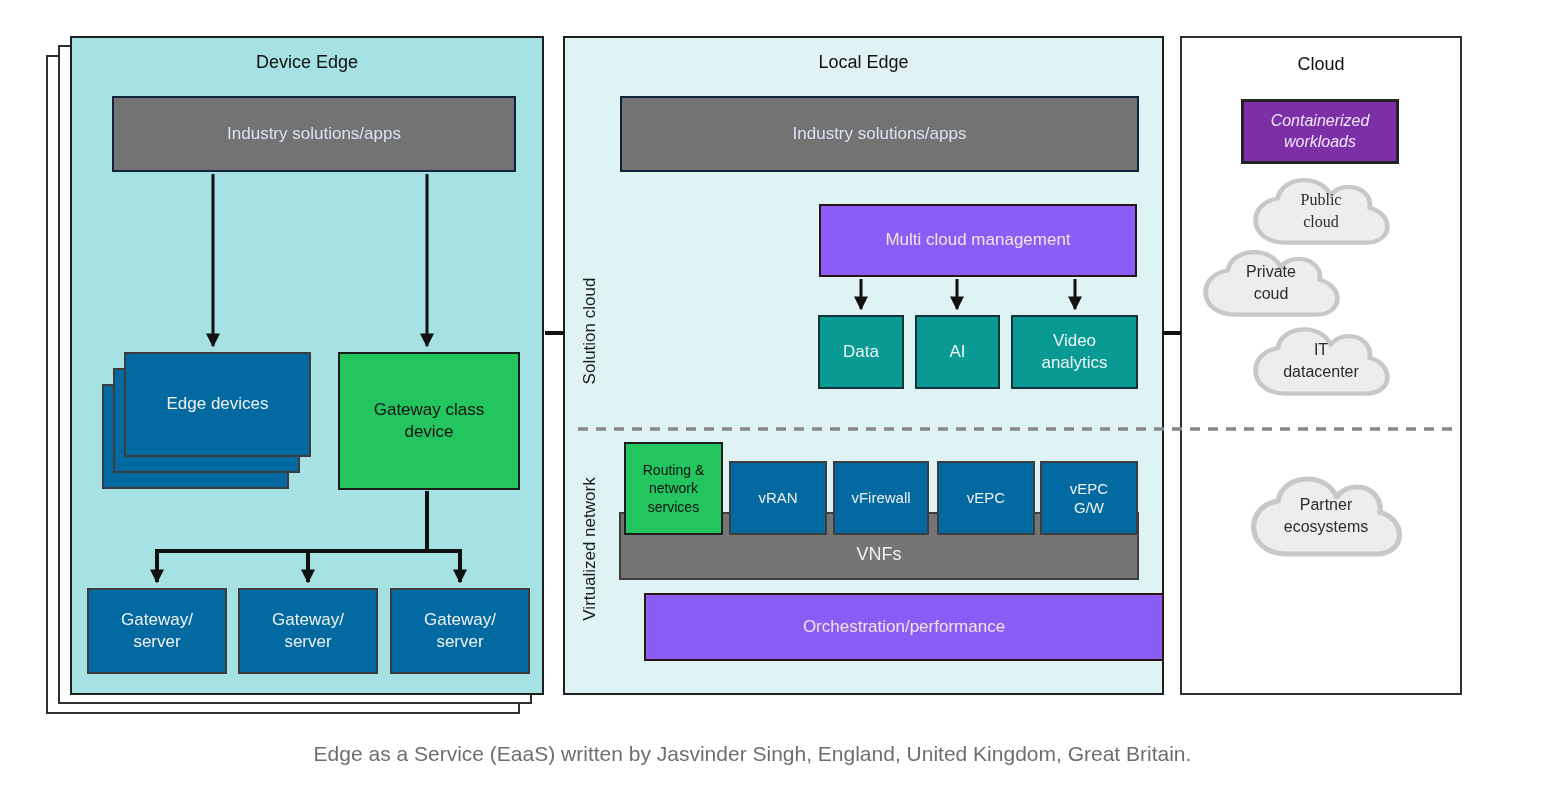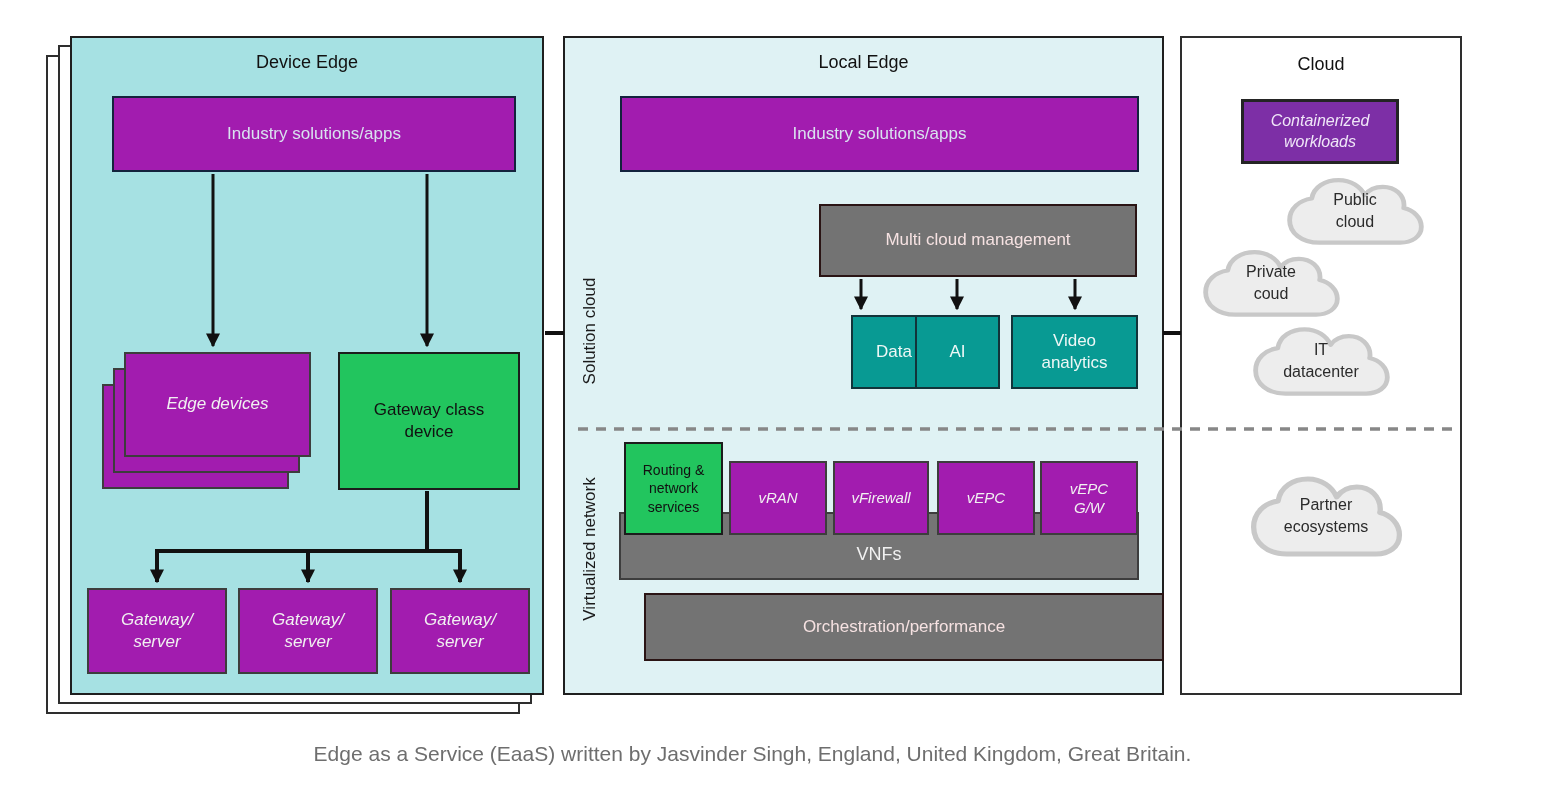--- a/index.html
+++ b/index.html
@@ -20,24 +20,24 @@
   .sheet { background:#ffffff; border:2px solid #2e2e2e; }
   
   .panel-device { background:#a6e1e3; border:2px solid #1f1f1f; }
   .panel-local  { background:#dff2f4; border:2px solid #1f1f1f; }
   .panel-cloud  { background:#ffffff; border:2px solid #2e2e2e; }
   .panel-title {
     position:absolute; left:0; right:0; text-align:center;
     font-size:18px; color:#111; 
   }
   
-  .navy  { background:#a21caf; border:2px solid #13233d; color:#d9e2ef; font-size:17px; }
-  .red   { background:#737373; border:2px solid #2a1414; color:#f6e2e2; font-size:17px; }
+  .navy  { background:#737373; border:2px solid #13233d; color:#d9e2ef; font-size:17px; }
+  .red   { background:#8b5cf6; border:2px solid #2a1414; color:#f6e2e2; font-size:17px; }
   .teal  { background:#089a93; border:2px solid #12343a; color:#eef7f6; font-size:17px; }
-  .graybx{ background:#a21caf; border:2px solid #3d3d3d; color:#f1f1f1; font-size:17px;font-style:italic; }
+  .graybx{ background:#0369a1; border:2px solid #3d3d3d; color:#f1f1f1; font-size:17px; }
   .lgray { background:#22c55e; border:2px solid #1c1c1c; color:#111; }
   .purple{ background:#7d2fa6; border:3px solid #242424; color:#f0e7f8; font-size:16px; }
   .smalltxt { font-size:15px; }
   .vnfsbar {
     background:#757575; border:2px solid #3d3d3d; color:#f1f1f1;
     display:flex; align-items:flex-end; justify-content:center;
     font-size:18px; padding-bottom:12px;
   }
   .rotlabel {
     position:absolute; width:200px; height:20px;
@@ -102,21 +102,21 @@
 <div class="rotlabel" style="left:490px; top:539px;">Virtualized network</div>
 
 <div class="bx navy" style="left:620px; top:96px; width:519px; height:76px;">
   <span>Industry solutions/apps</span>
 </div>
 
 <div class="bx red" style="left:819px; top:204px; width:318px; height:73px;">
   <span>Multi cloud management</span>
 </div>
 
-<div class="bx teal" style="left:818px; top:315px; width:86px; height:74px;margin-left:33px;">
+<div class="bx teal" style="left:818px; top:315px; width:86px; height:74px;">
   <span>Data</span>
 </div>
 <div class="bx teal" style="left:915px; top:315px; width:85px; height:74px;">
   <span>AI</span>
 </div>
 <div class="bx teal" style="left:1011px; top:315px; width:127px; height:74px;">
   <span class="prelines">Video
 analytics</span>
 </div>
 
@@ -149,21 +149,21 @@
 
 <div class="abs panel-cloud" style="left:1180px; top:36px; width:282px; height:659px;">
   <div class="panel-title" style="top:16px;">Cloud</div>
 </div>
 
 <div class="bx purple prelines" style="left:1241px; top:99px; width:158px; height:65px;font-style:italic;">
   <span class="prelines">Containerized
 workloads</span>
 </div>
 
-<div class="cloud" style="left:1280px; top:176px; width:150px; height:70px;">
+<div class="cloud" style="left:1246px; top:176px; width:150px; height:70px;font-family:Liberation Serif, serif;">
   <svg class="cloud-svg" viewBox="0 0 156 84" preserveAspectRatio="none">
     <path d="M41 80 C22 80 10 68 10 53 C10 39 20 29 33 27 C35 13 47 5 61 5 C74 5 84 13 88 23 C92 17 99 13 107 13 C120 13 129 23 129 35 C129 36 129 37 128.6 38.5 C139 41 147 50 147 61 C147 73 137 80 125 80 Z" fill="#ededed" stroke="#c8c8c8" stroke-width="5" stroke-linejoin="round"></path>
   </svg>
   <span class="cloud-label prelines">Public
 cloud</span>
 </div>
 
 <div class="cloud" style="left:1196px; top:248px; width:150px; height:70px;">
   <svg class="cloud-svg" viewBox="0 0 156 84" preserveAspectRatio="none">
     <path d="M41 80 C22 80 10 68 10 53 C10 39 20 29 33 27 C35 13 47 5 61 5 C74 5 84 13 88 23 C92 17 99 13 107 13 C120 13 129 23 129 35 C129 36 129 37 128.6 38.5 C139 41 147 50 147 61 C147 73 137 80 125 80 Z" fill="#ededed" stroke="#c8c8c8" stroke-width="5" stroke-linejoin="round"></path>

